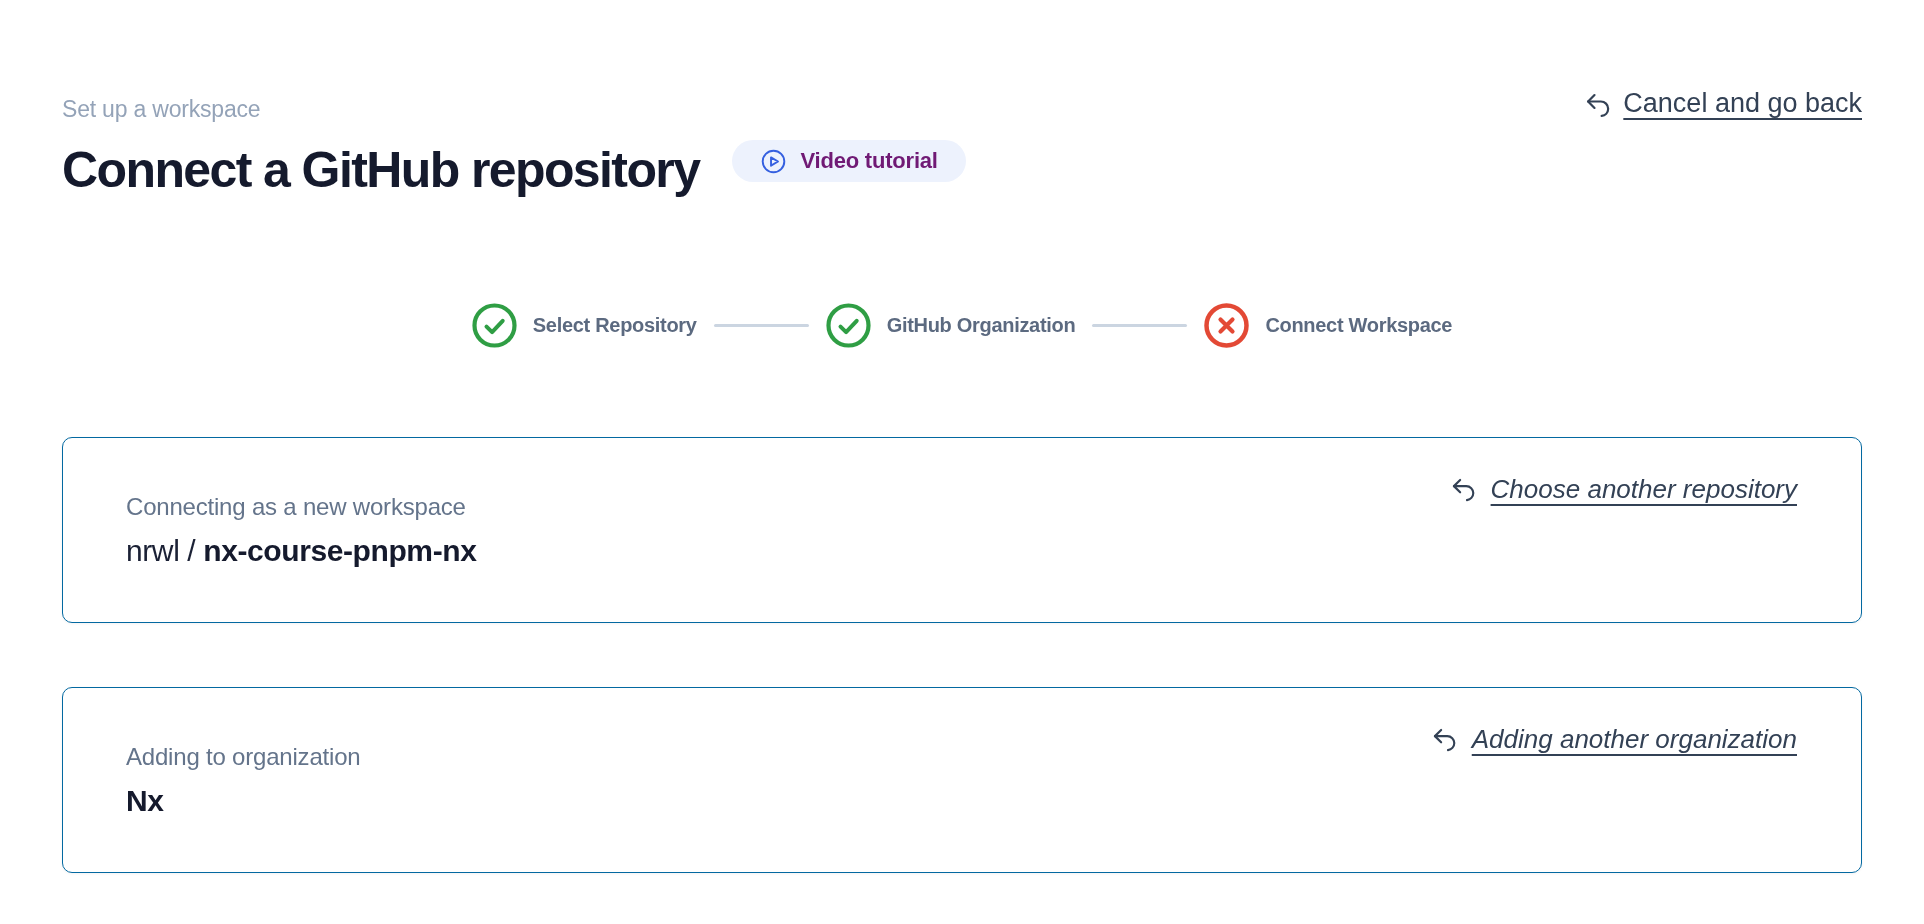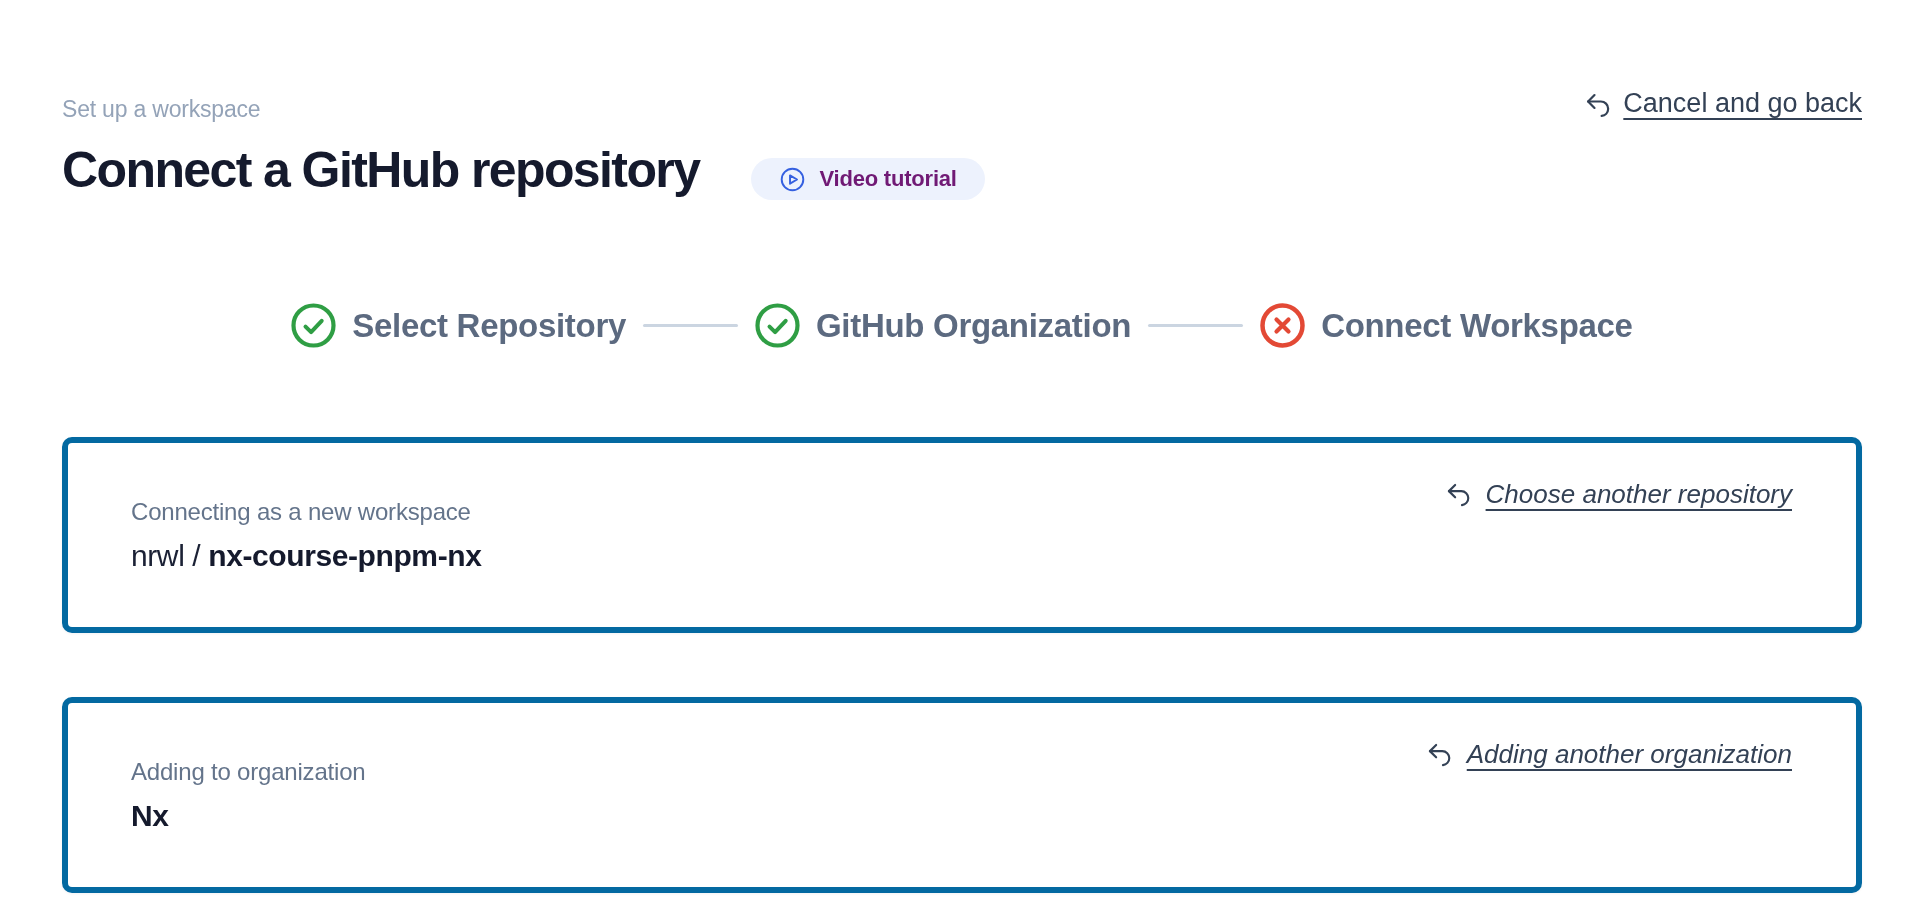--- a/index.html
+++ b/index.html
@@ -16,21 +16,21 @@
 
   
   .header-row { position: relative; padding-top: 94px; }
   .eyebrow {
     font-size: 23px;
     line-height: 30px;
     color: #94a3b8;
     letter-spacing: -0.2px;
     margin-bottom: 16px;
   }
-  .title-row { display: flex; align-items: flex-end; gap: 52px; }
+  .title-row { display: flex; align-items: flex-start; gap: 33px; }
   h1.page-title {
     font-size: 50px;
     line-height: 60px;
     font-weight: 700;
     letter-spacing: -1.6px;
     color: #151a2d;
   }
   .video-pill {
     display: inline-flex;
     align-items: center;
@@ -72,37 +72,37 @@
     margin-top: 103px;
     display: flex;
     justify-content: center;
     align-items: center;
     gap: 17px;
   }
   .step { display: flex; align-items: center; gap: 16px; }
   .step-icon { width: 45px; height: 45px; flex: 0 0 auto; }
   .step-icon svg { display: block; }
   .step-label {
-    font-size: 33px;
+    font-size: 20px;
     font-weight: 700;
     color: #5c6a80;
     letter-spacing: -0.3px;
     white-space: nowrap;
   }
   .step-connector {
     width: 95px;
     height: 3px;
     border-radius: 2px;
     background: #cbd5e1;
   }
 
   
   .card {
     position: relative;
-    border: 6px solid #0369a1;
+    border: 1px solid #0369a1;
     border-radius: 10px;
     background: #ffffff;
     box-shadow: 0 1px 3px rgba(15, 23, 42, 0.05);
     padding: 54px 64px 52px 63px;
   }
   .card-1 { margin-top: 89px; }
   .card-2 { margin-top: 64px; }
   .card-label {
     font-size: 24px;
     line-height: 30px;

